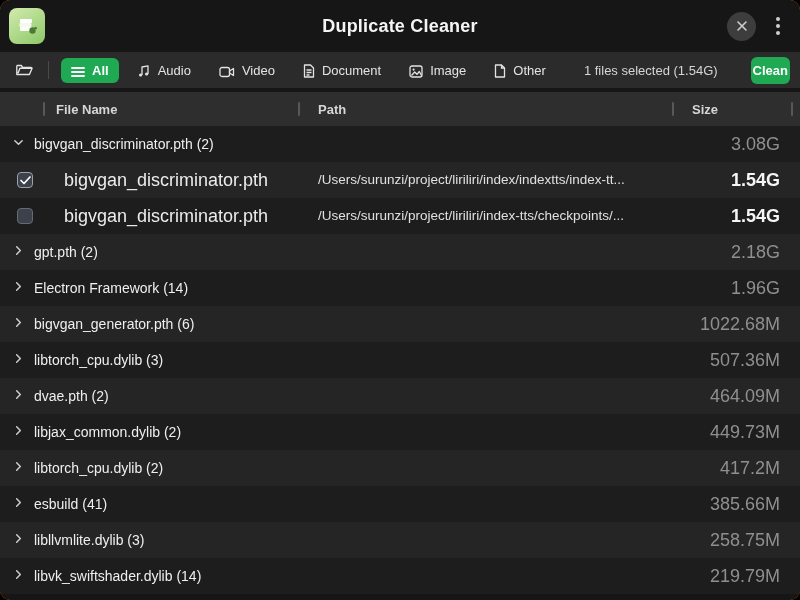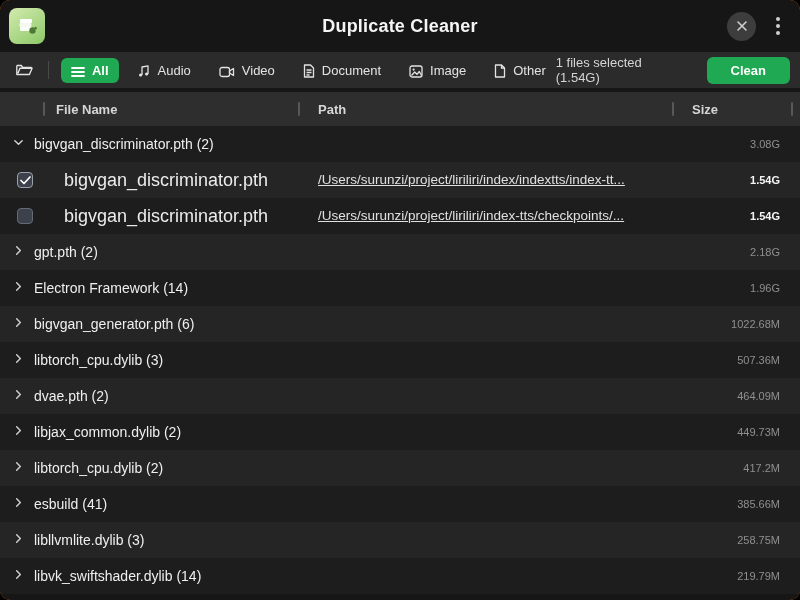--- a/index.html
+++ b/index.html
@@ -36,21 +36,21 @@
   .filter {
     display:flex; align-items:flex-end; gap:7px; padding:5px 10px; border-radius:6px;
     color:#e3e3e3; font-size:13px; cursor:pointer;
   }
   .filter.active { background:#1fa953; color:#fff; font-weight:700; }
   .filter .ficon { display:flex; align-items:center; }
   .toolbar-right { margin-left:auto; display:flex; align-items:center; gap:12px;justify-content:center; }
   .sel-status { color:#d5d5d5; font-size:13px; }
   .clean-btn {
     background:#1fa953; color:#fff; font-size:13px; font-weight:700;
-    border:none; border-radius:6px; padding:6px 24px; cursor:pointer;
+    border:none; border-radius:6px; padding:6px 2px; cursor:pointer;
     font-family:"Liberation Sans", sans-serif;
     margin-left:21px;
   }
   
   .spacer4 { height:4px; flex:0 0 4px; background:#161616; }
   .thead { height:34px; flex:0 0 34px; background:#2e2e2e; position:relative; }
   .th { position:absolute; top:0; height:34px; display:flex; align-items:center; color:#d6d6d6; font-size:13px; font-weight:700; }
   .th-name { left:56px; } .th-path { left:318px; } .th-size { left:692px; }
   .col-sep { position:absolute; top:10px; width:2px; height:14px; background:#585858; border-radius:1px; }
   .sep-1 { left:43px; } .sep-2 { left:298px; } .sep-3 { left:672px; } .sep-4 { left:791px; }
@@ -60,22 +60,22 @@
   .row.shade-light { background:#252525; }
   .chevron { position:absolute; left:13px; top:11px; color:#cfcfcf; display:flex; cursor:pointer; }
   .group-label { position:absolute; left:34px; top:0; line-height:36px; color:#efefef; font-size:14px; font-weight:500; white-space:nowrap; }
   .checkbox {
     position:absolute; left:17px; top:10px; width:16px; height:16px; border-radius:4px;
     background:#3c414b; border:1px solid #646b77; cursor:pointer;
     display:flex; align-items:center; justify-content:center;
   }
   .checkbox.checked { border-color:#9aa1ad; }
   .file-name { position:absolute; left:64px; top:0; line-height:36px; color:#ececec; font-size:18px; white-space:nowrap; }
-  .file-path { position:absolute; left:318px; right:130px; top:0; line-height:36px; color:#e0e0e0; font-size:13.5px; white-space:nowrap; overflow:hidden;text-decoration:underline; }
-  .size { position:absolute; right:20px; top:0; line-height:36px; font-size:11px; }
+  .file-path { position:absolute; left:318px; right:130px; top:0; line-height:36px; color:#e0e0e0; font-size:13.5px; white-space:nowrap; overflow:hidden; }
+  .size { position:absolute; right:20px; top:0; line-height:36px; font-size:18px; }
   .size.muted { color:#8f8f8f; }
   .size.strong { color:#f5f5f5; font-weight:700; }
   .scroll-thumb { position:absolute; right:3px; top:2px; width:5px; height:38px; border-radius:3px; background:#7b7b7b; }
   svg { display:block; }
 </style>
 </head>
 <body>
 
 <div class="window">
 

